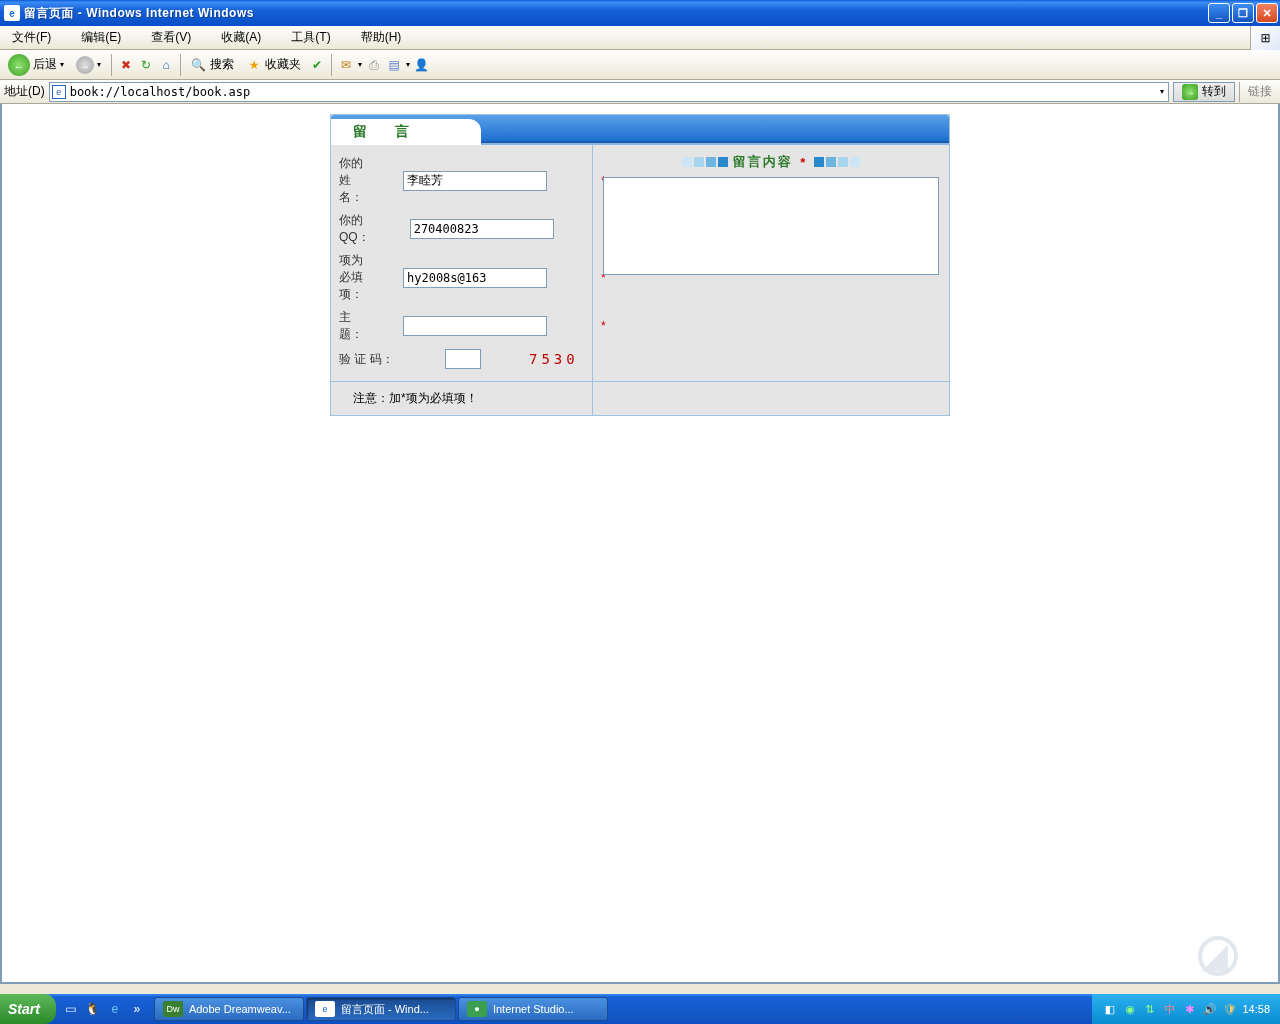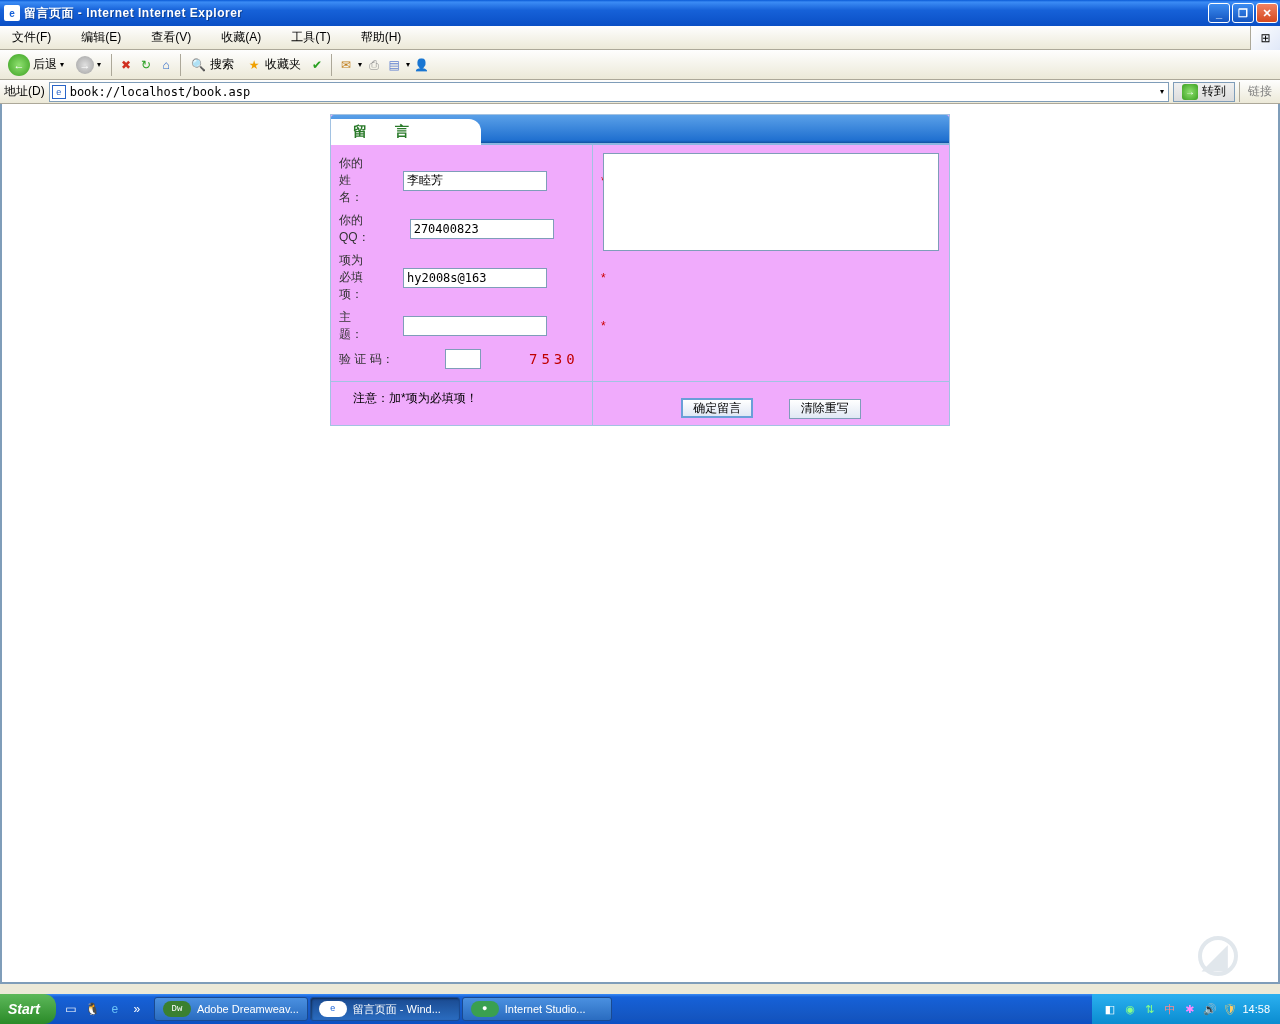--- a/index.html
+++ b/index.html
@@ -39,21 +39,21 @@
 .addr-label { padding-right: 4px; }
 .addr-box { flex: 1; background: #fff; border: 1px solid #7f9db9; height: 20px; display: flex; align-items: center; padding-left: 2px; gap: 4px; }
 .addr-ie { width:14px; height:14px; background:#fff; border:1px solid #2864c8; display:inline-flex; align-items:center; justify-content:center; color:#2864c8; font-size:9px;}
 .addr-go { display:flex; align-items:center; gap:4px; padding: 0 8px; height: 20px; border:1px solid #7f9db9; background: linear-gradient(to bottom,#f0f0f0,#dcdcdc); margin-left:4px;}
 .go-ic { width:16px; height:16px; background: radial-gradient(circle,#8fe070,#3aa020); color:#fff; border-radius:3px; display:flex;align-items:center;justify-content:center;font-size:10px;}
 .addr-links { padding: 0 8px; color:#808080; border-left:1px solid #aca899; height:20px; display:flex; align-items:center; margin-left:4px;}
 
 
 .content { width: 1280px; height: 880px; background: #fff; border: 2px solid #7f9db9; border-top: none; overflow: auto; position: relative; }
 .page-wrap { width: 620px; margin: 10px auto 0; }
-.box { border: 1px solid #a2c2e2; background: #f0abfc; }
+.box { border: 1px solid #a2c2e2; background: #e5e5e5; }
 .box-head { height: 30px; background: linear-gradient(to bottom,#5aa0e8 0%,#2070d0 90%,#1050a0 100%); border-bottom: 2px solid #8db6e0; position: relative; border-radius: 3px 3px 0 0;}
 .box-head-inner { position:absolute; left:0; top:4px; width: 150px; height: 26px; background: #fff; border-radius: 0 12px 0 0; display:flex; align-items:center; padding-left: 22px; letter-spacing: 12px; color:#2a7a2a; font-weight:bold; font-size: 14px;}
 .box-body { display: flex; }
 .left-col { width: 262px; border-right: 1px solid #a2c2e2; padding: 10px 8px 6px 8px; }
 .right-col { flex: 1; padding: 8px 10px 6px 10px; }
 .row { display: flex; align-items: center; margin-bottom: 6px; gap: 40px; }
 .row label { width: 66px; text-align: left; color:#333; }
 .row input[type=text] { width: 144px; height: 20px; border: 1px solid #7f9db9; padding: 0 3px; font-size: 12px; font-family: SimSun, monospace;}
 .req { color: #c00; margin-left: 14px; }
 .captcha-val { font-family: SimSun, monospace; letter-spacing: 4px; color: #c00000; font-size: 14px; margin-left: 8px;}
@@ -72,30 +72,30 @@
 .watermark { position:absolute; right: 40px; bottom: 6px; color:#d5dde5; font-size: 32px; font-weight:bold; letter-spacing: 6px; display:flex; align-items:center; gap:8px; opacity:.7;}
 .wm-ic { width:40px; height:40px; border:4px solid #d5dde5; border-radius:50%; display:flex;align-items:center;justify-content:center;}
 
 
 .taskbar { position: fixed; bottom: 0; left: 0; width: 1280px; height: 30px; background: linear-gradient(to bottom,#3b8cf5 0%,#1661d8 10%,#1455c0 80%,#0a4fc5 100%); display: flex; align-items: center; }
 .start { height: 30px; padding: 0 16px 0 8px; background: linear-gradient(to bottom,#5db85a,#2a8a28); color:#fff; font-weight:bold; font-style:italic; display:flex; align-items:center; border-radius: 0 12px 12px 0; font-size: 14px;}
 .ql { display:flex; gap:4px; padding: 0 6px; }
 .ql-ic { width:18px; height:18px; display:flex;align-items:center;justify-content:center; color:#fff; font-size:12px;}
 .task-btn { height: 24px; min-width: 150px; padding: 0 8px; margin-left: 2px; background: linear-gradient(to bottom,#4a90e0,#2a6cc0); border:1px solid #1a4a90; border-radius:3px; color:#fff; display:flex; align-items:center; gap:6px; font-size:11px;}
 .task-btn.active { background: linear-gradient(to bottom,#1a4a90,#2a6cc0); box-shadow: inset 1px 1px 2px rgba(0,0,0,.4);}
-.task-ic { width:28px; height:16px; background:#fff; border-radius:8px; display:inline-flex;align-items:center;justify-content:center;font-size:9px;font-family:Liberation Mono, monospace;}
+.task-ic { width:20px; height:16px; background:#fff; border-radius:2px; display:inline-flex;align-items:center;justify-content:center;font-size:9px;}
 .tray { margin-left:auto; height:30px; background: linear-gradient(to bottom,#2bb0f0,#0a8cd0); display:flex; align-items:center; padding: 0 10px; gap:5px; color:#fff; font-size:11px;}
 .tray-ic { width:15px; height:15px; display:flex;align-items:center;justify-content:center;font-size:11px;}
 </style>
 </head>
 <body>
 
 <div class="titlebar">
   <span class="ie-icon">e</span>
-  <span class="title">留言页面 - Internet Internet Explorer</span>
+  <span class="title">留言页面 - Windows Internet Windows</span>
   <div class="win-btns">
     <div class="win-btn win-min">_</div>
     <div class="win-btn win-max">❐</div>
     <div class="win-btn win-close">✕</div>
   </div>
 </div>
 
 <div class="menubar">
   <span class="menu-item">文件(F)</span>
   <span class="menu-item">编辑(E)</span>
@@ -181,30 +181,32 @@
             <input type="text" value="" style="">
             <span class="req">*</span>
           </div>
           <div class="row">
             <label>验 证 码：</label>
             <input type="text" class="captcha-in" style="">
             <span class="captcha-val">7530</span>
           </div>
         </div>
         <div class="right-col">
+          <div class="right-head">
+            <span class="blk b1"></span><span class="blk b2"></span><span class="blk b3"></span><span class="blk b4"></span>
+            <span class="txt-g">留言内容</span>
+            <span class="txt">*</span>
+            <span class="blk b4"></span><span class="blk b3"></span><span class="blk b2"></span><span class="blk b1"></span>
+          </div>
           <textarea class="msg-area" style=""></textarea>
         </div>
       </div>
       <div class="box-body" style="border-top:1px solid #a2c2e2;">
         <div class="left-col" style="border-right:1px solid #a2c2e2; padding:8px 0 8px 22px;">
           <span>注意：加*项为必填项！</span>
-        </div>
-        <div class="right-col btn-row">
-          <button class="btn primary">确定留言</button>
-          <button class="btn">清除重写</button>
         </div>
       </div>
     </div>
   </div>
   <div class="watermark">
     <div class="wm-ic">◢</div>
   </div>
 </div>
 
 <div class="taskbar">

